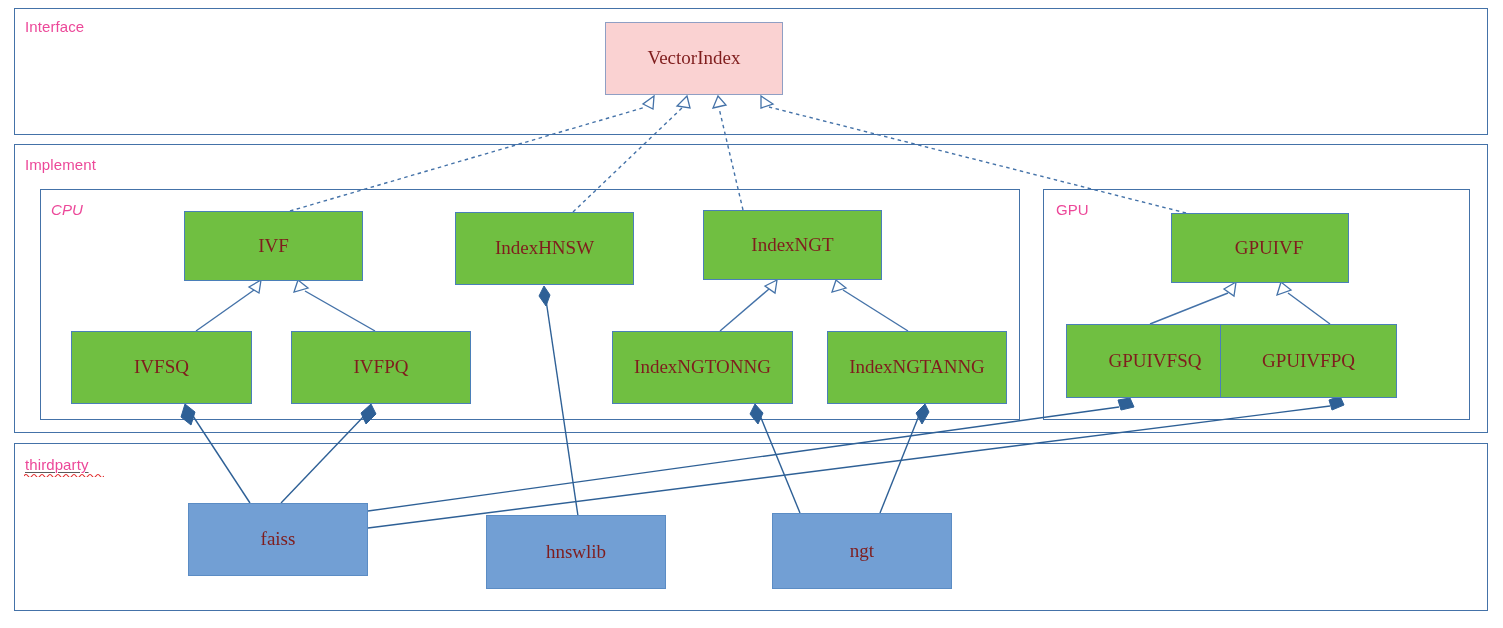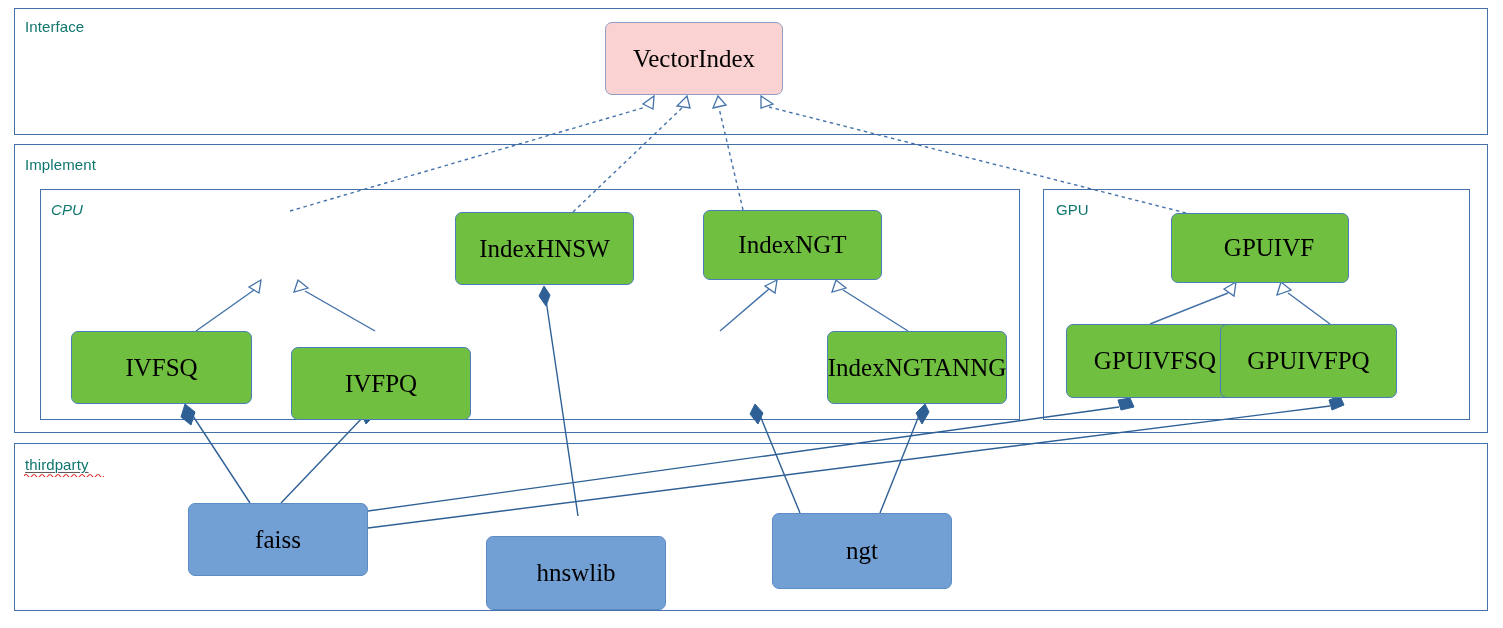--- a/index.html
+++ b/index.html
@@ -3,29 +3,29 @@
 <meta charset="utf-8">
 <style>
   html,body{margin:0;padding:0;background:#ffffff;}
   body{width:1503px;height:628px;overflow:hidden;
        font-family:"Liberation Sans", sans-serif;}
   #stage{position:relative;width:1503px;height:628px;background:#fff;}
 
   
   .panel{position:absolute;border:1px solid #4472a8;background:transparent;box-sizing:border-box;}
   .panel-label{position:absolute;font-family:"Liberation Sans", sans-serif;
-               font-size:15px;color:#0f766e;white-space:nowrap;letter-spacing:.1px;}
+               font-size:15px;color:#ec4899;white-space:nowrap;letter-spacing:.1px;}
   .panel-label.spell{ text-decoration:underline; text-decoration-color:#5a5a5a;
                       text-decoration-thickness:1px; text-underline-offset:2px; }
   .squiggle{position:absolute;height:4px;}
 
   
-  .node{position:absolute;box-sizing:border-box;border-radius:7px;
+  .node{position:absolute;box-sizing:border-box;border-radius:0;
         display:flex;align-items:center;justify-content:center;
-        font-family:"Liberation Serif", serif;font-size:25px;color:#000000;
+        font-family:"Liberation Serif", serif;font-size:19px;color:#7f1d1d;
         text-align:center;line-height:1.1;}
   .node.iface{background:#fad2d2;border:1px solid #8f9fc4;}
   .node.impl {background:#70bf41;border:1px solid #4a7fb8;}
   .node.third{background:#729fd4;border:1px solid #5b8cc4;}
 
   
   #edges{position:absolute;left:0;top:0;width:1503px;height:628px;
          pointer-events:none;overflow:visible;}
   .inherit-dash{fill:none;stroke:#4472a8;stroke-width:1.4;
                 stroke-dasharray:3.5 3.5;stroke-linecap:butt;}
@@ -105,37 +105,39 @@
 
     <path class="assoc" d="M 800,513 L 759,413"></path>
     <polygon class="diamond" points="755,404 750,414 758,424 763,413"></polygon>
 
     <path class="assoc" d="M 880,513 L 920,413"></path>
     <polygon class="diamond" points="925,404 916,413 922,424 929,412"></polygon>
   </svg>
 
   <div class="node iface" style="left:605px;top:22px;width:178px;height:73px;">VectorIndex</div>
 
+  <div class="node impl" style="left:184px;top:211px;width:179px;height:70px;">IVF</div>
 
   <div class="node impl" style="left:703px;top:210px;width:179px;height:70px;">IndexNGT</div>
 
   <div class="node impl" style="left:455px;top:212px;width:179px;height:73px;">IndexHNSW</div>
 
   <div class="node impl" style="left:71px;top:331px;width:181px;height:73px;">IVFSQ</div>
 
-  <div class="node impl" style="left:291px;top:331px;width:180px;height:73px;margin-top:16px;">IVFPQ</div>
+  <div class="node impl" style="left:291px;top:331px;width:180px;height:73px;">IVFPQ</div>
 
+  <div class="node impl" style="left:612px;top:331px;width:181px;height:73px;">IndexNGTONNG</div>
 
   <div class="node impl" style="left:827px;top:331px;width:180px;height:73px;">IndexNGTANNG</div>
 
   <div class="node impl" style="left:1171px;top:213px;width:178px;height:70px;padding-left:18px;">GPUIVF</div>
 
   <div class="node impl" style="left:1066px;top:324px;width:178px;height:74px;">GPUIVFSQ</div>
 
   <div class="node impl" style="left:1220px;top:324px;width:177px;height:74px;">GPUIVFPQ</div>
 
   <div class="node third" style="left:188px;top:503px;width:180px;height:73px;">faiss</div>
 
-  <div class="node third" style="left:486px;top:536px;width:180px;height:74px;font-family:Liberation Serif, serif;">hnswlib</div>
+  <div class="node third" style="left:486px;top:515px;width:180px;height:74px;font-family:Liberation Serif, serif;">hnswlib</div>
 
   <div class="node third" style="left:772px;top:513px;width:180px;height:76px;">ngt</div>
 
 </div>
 
 </body></html>

